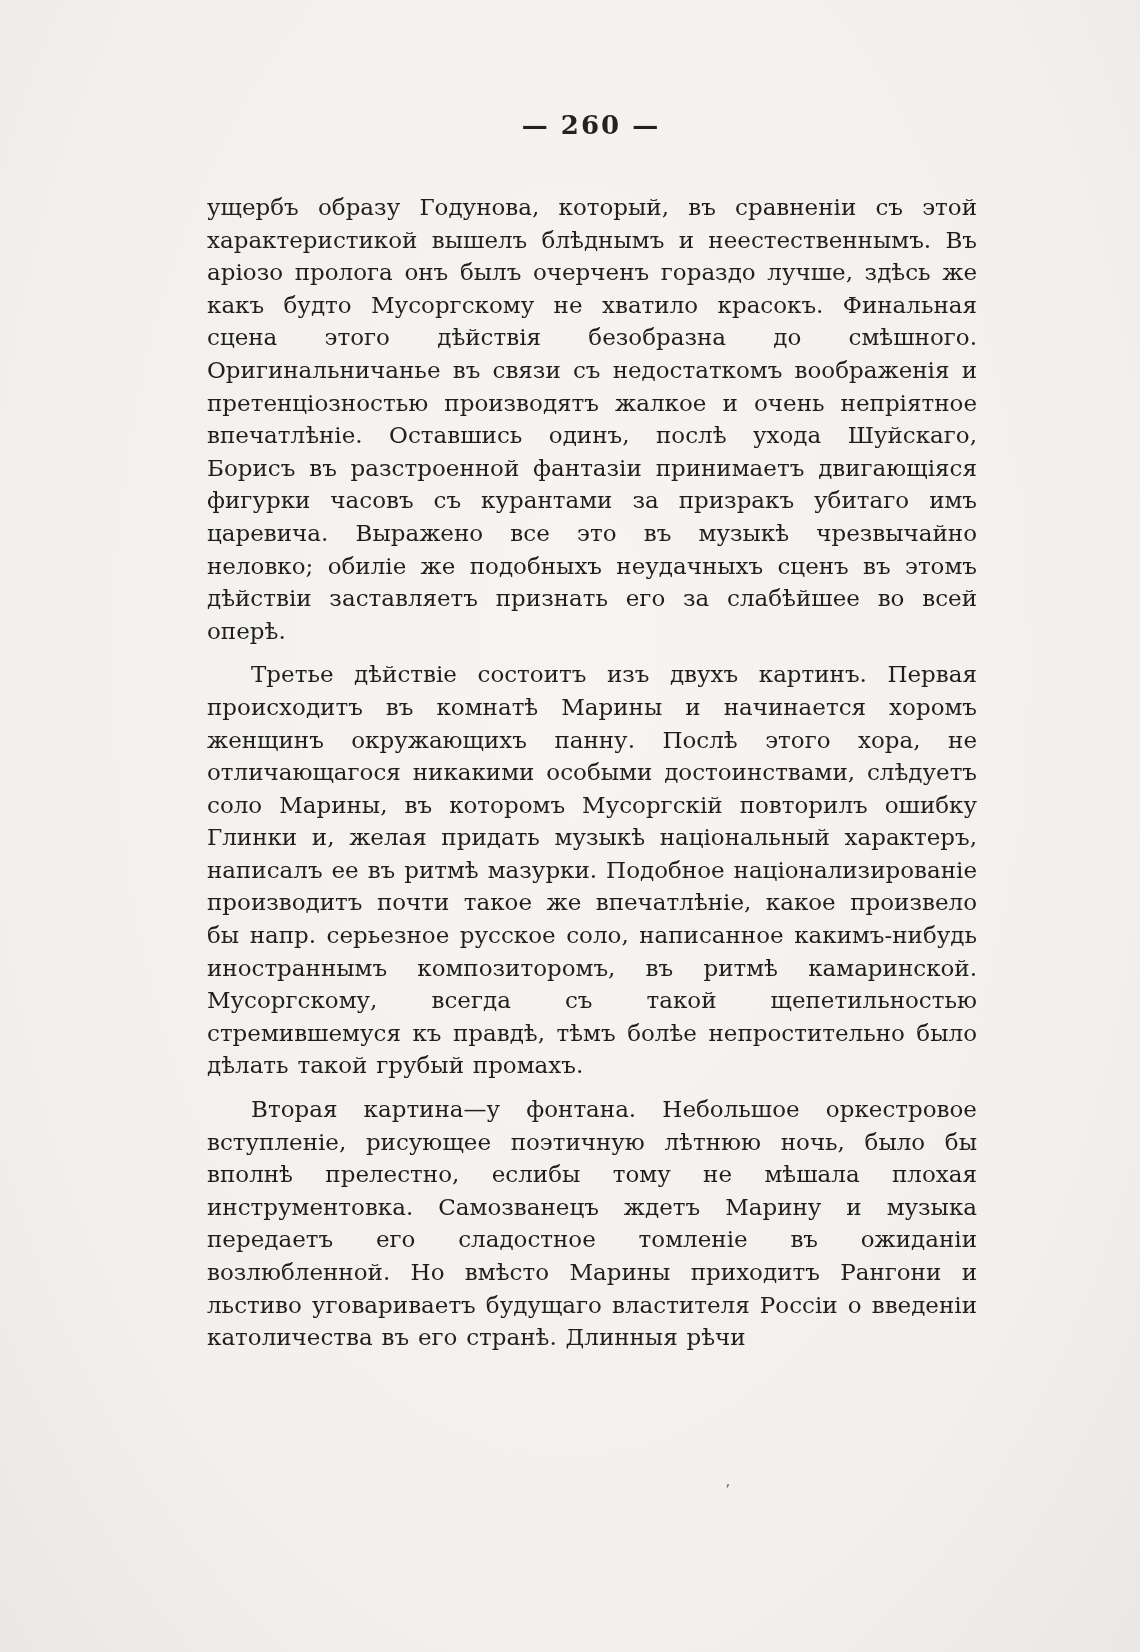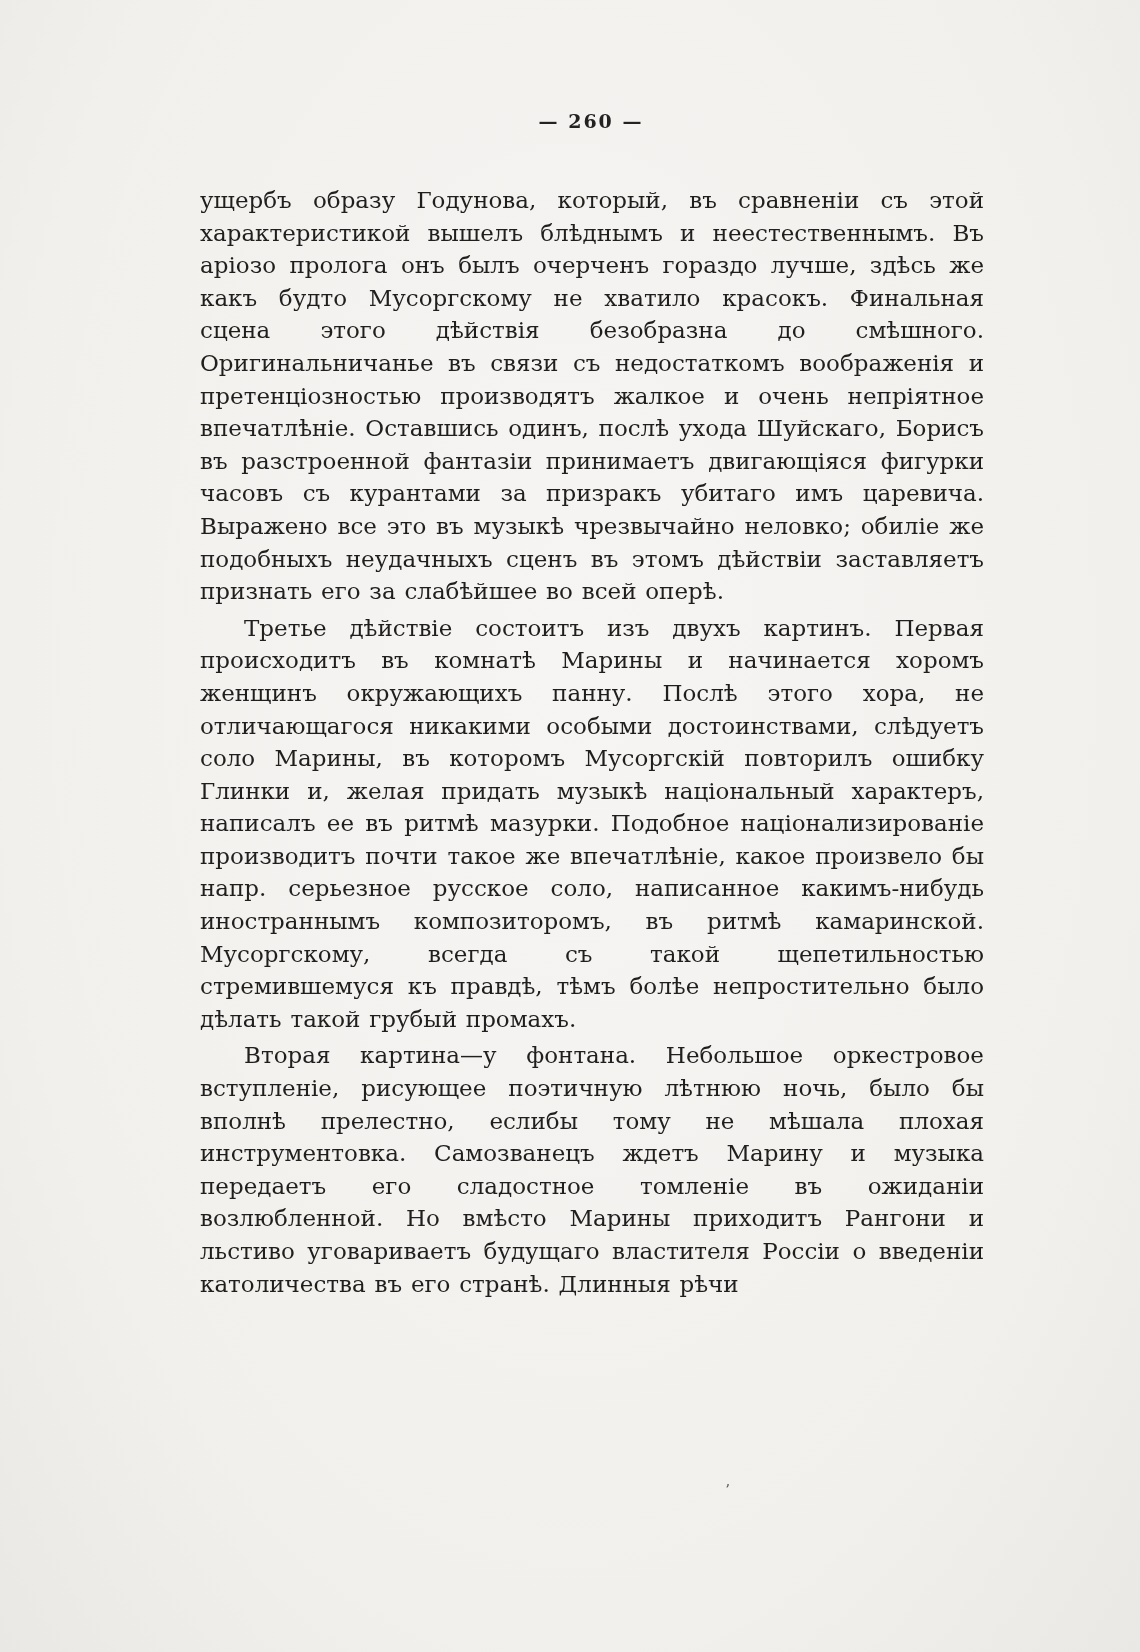--- a/index.html
+++ b/index.html
@@ -17,33 +17,33 @@
     overflow: hidden;
     font-family: "DejaVu Serif", "Liberation Serif", serif;
     color: #1d1c1a;
   }
   .page-number {
     position: absolute;
     top: 110px;
     left: 195px;
     width: 792px;
     text-align: center;
-    font-size: 19px;
+    font-size: 26px;
     font-weight: 700;
     letter-spacing: 2px;
     color: #232220;
   }
   .text-block {
     position: absolute;
     top: 180px;
     left: 196px;
     width: 792px;
   }
   .para {
-    margin: 4px;
+    margin: 11px;
     font-size: 23px;
     line-height: 32.6px;
     text-align: justify;
     word-spacing: 1.5px;
     color: #201f1d;
   }
   .para.indent {
     text-indent: 44px;
   }
   .artifact {

